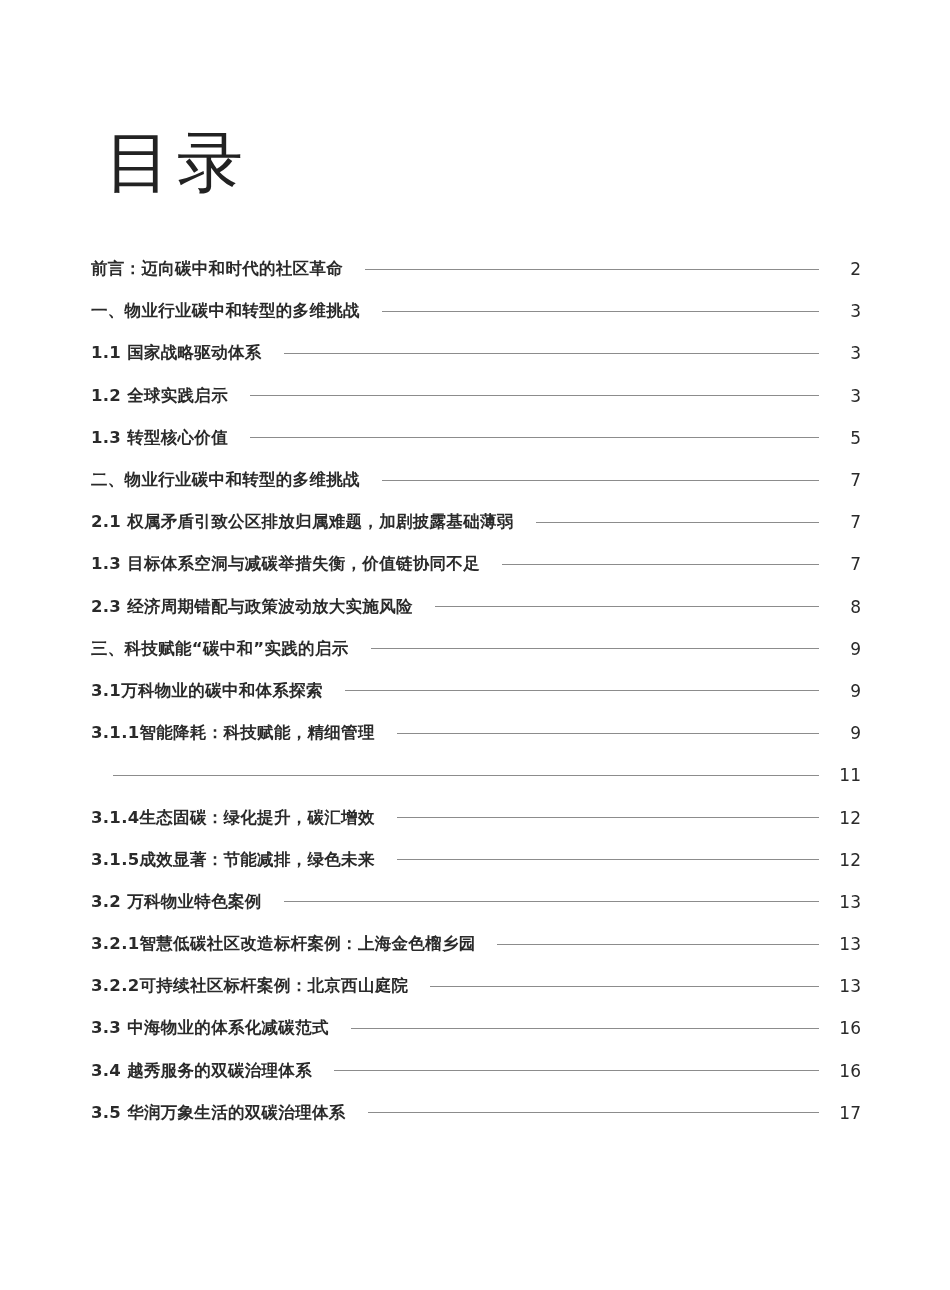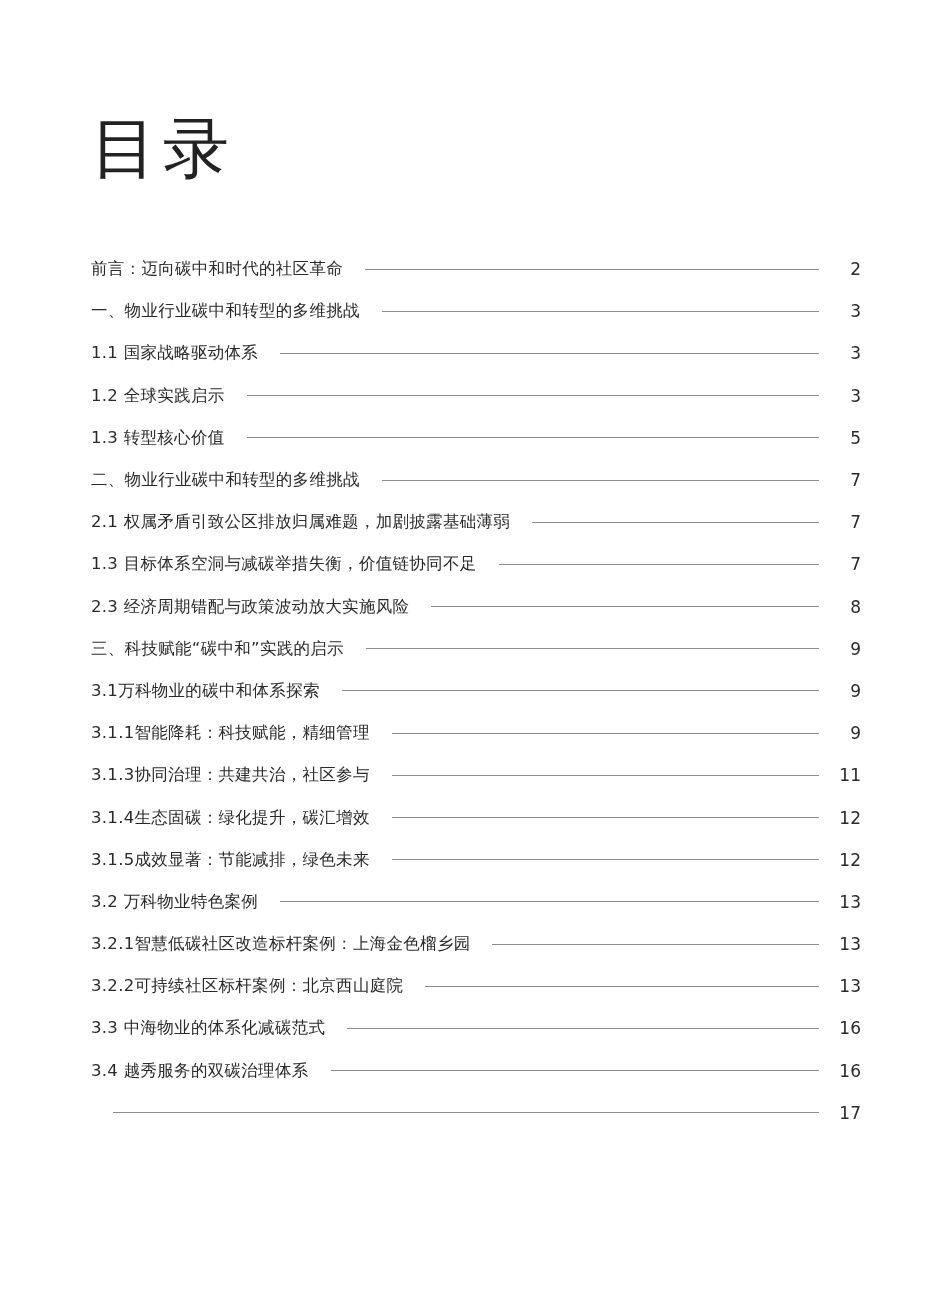--- a/index.html
+++ b/index.html
@@ -34,39 +34,40 @@
     .toc-row {
       display: flex;
       align-items: center;
       height: 42.2px;
     }
     .toc-title {
       font-size: 16.5px;
       white-space: nowrap;
       color: #2a2a2a;
       letter-spacing: 0.3px;
+      font-weight: bold;
     }
     .toc-leader {
       flex: 1;
       height: 0;
       border-top: 1px solid #8c8c8c;
       margin-left: 22px;
       margin-right: 20px;
     }
     .toc-page {
       font-size: 17px;
       min-width: 22px;
       text-align: right;
       color: #2a2a2a;
     }
   </style>
 </head>
 <body>
 
-<h1 class="page-title" style="margin:3px;">目录</h1>
+<h1 class="page-title" style="margin:17px;">目录</h1>
 
 <div class="toc">
   <div class="toc-row">
     <span class="toc-title">前言：迈向碳中和时代的社区革命</span>
     <span class="toc-leader"></span>
     <span class="toc-page">2</span>
   </div>
   <div class="toc-row">
     <span class="toc-title">一、物业行业碳中和转型的多维挑战</span>
     <span class="toc-leader"></span>
@@ -116,21 +117,20 @@
     <span class="toc-title">3.1万科物业的碳中和体系探索</span>
     <span class="toc-leader"></span>
     <span class="toc-page">9</span>
   </div>
   <div class="toc-row">
     <span class="toc-title">3.1.1智能降耗：科技赋能，精细管理</span>
     <span class="toc-leader"></span>
     <span class="toc-page">9</span>
   </div>
   <div class="toc-row">
-    <span class="toc-title">3.1.3协同治理：共建共治，社区参与</span>
     <span class="toc-leader"></span>
     <span class="toc-page">11</span>
   </div>
   <div class="toc-row">
     <span class="toc-title">3.1.4生态固碳：绿化提升，碳汇增效</span>
     <span class="toc-leader"></span>
     <span class="toc-page">12</span>
   </div>
   <div class="toc-row">
     <span class="toc-title">3.1.5成效显著：节能减排，绿色未来</span>
@@ -156,16 +156,17 @@
     <span class="toc-title">3.3 中海物业的体系化减碳范式</span>
     <span class="toc-leader"></span>
     <span class="toc-page">16</span>
   </div>
   <div class="toc-row">
     <span class="toc-title">3.4 越秀服务的双碳治理体系</span>
     <span class="toc-leader"></span>
     <span class="toc-page">16</span>
   </div>
   <div class="toc-row">
+    <span class="toc-title">3.5 华润万象生活的双碳治理体系</span>
     <span class="toc-leader"></span>
     <span class="toc-page">17</span>
   </div>
 </div>
 
 </body></html>

